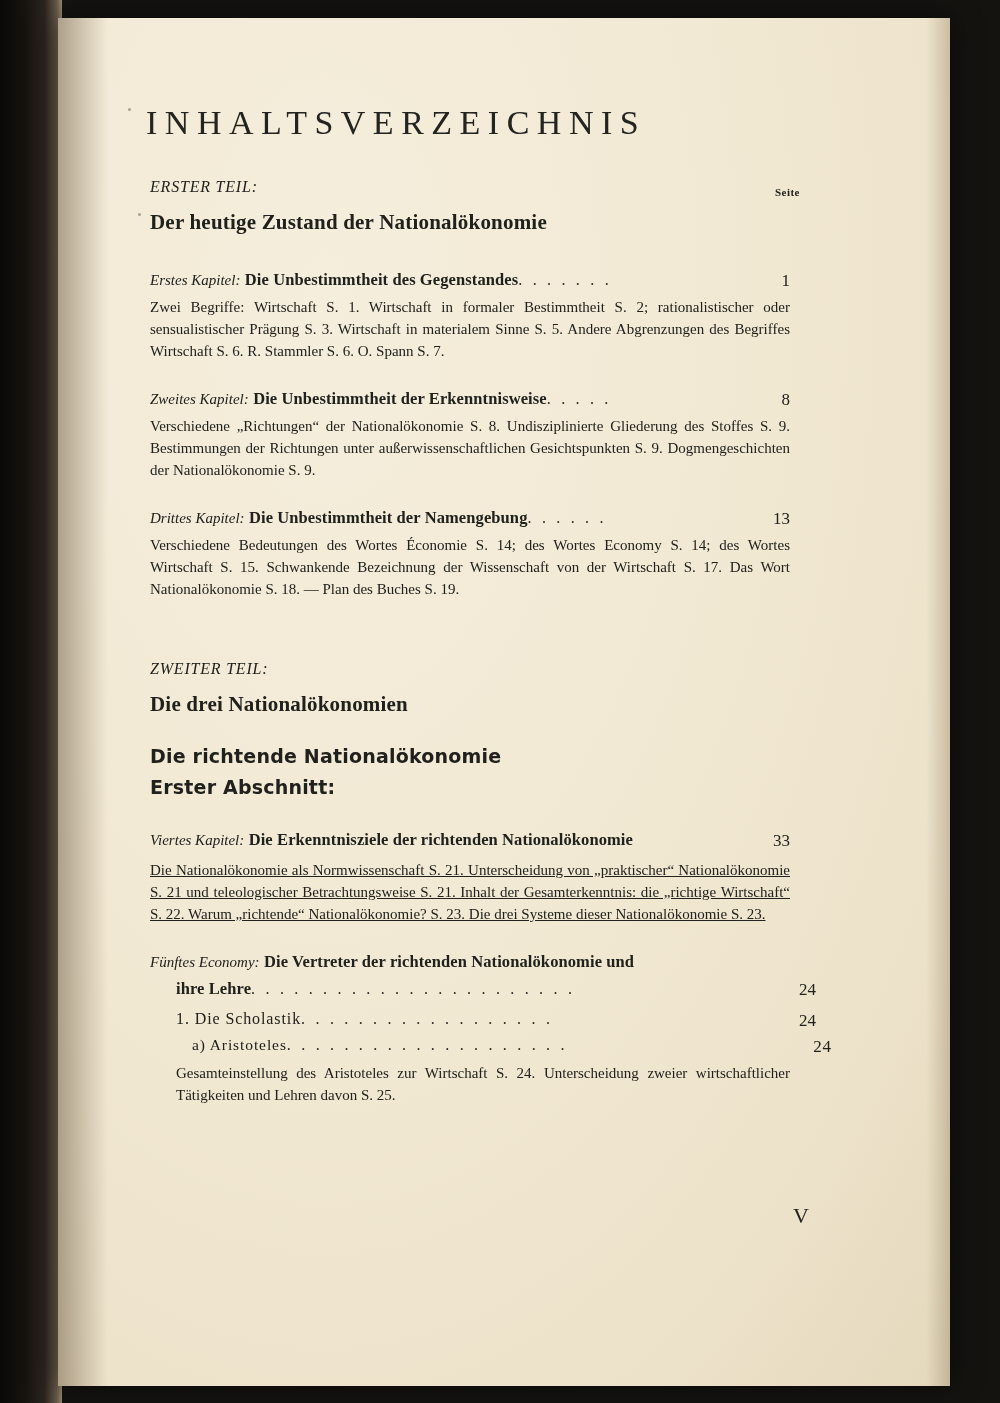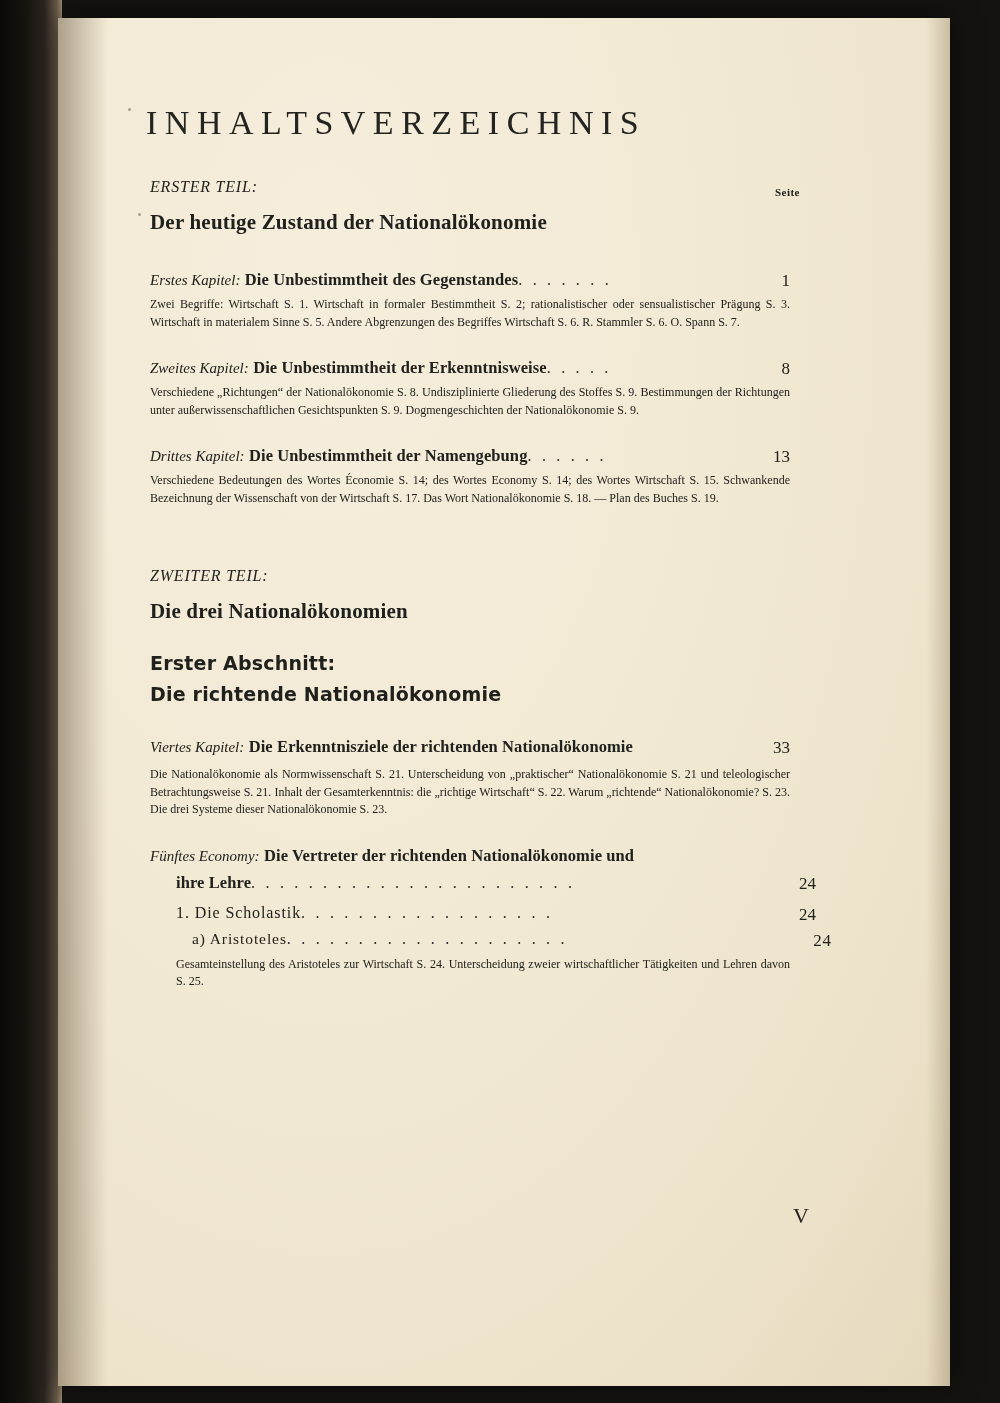--- a/index.html
+++ b/index.html
@@ -125,21 +125,21 @@
     font-size: 16px;
     color: #2a2a26;
   }
   .pg {
     position: absolute;
     right: 0;
     top: 1px;
     font-size: 17px;
   }
   .chap-desc {
-    font-size: 12px;
+    font-size: 15px;
     line-height: 1.47;
     text-align: justify;
     margin-top: 2px;
   }
   .spacer-lg { height: 34px; }
   .sub-entry {
     position: relative;
     font-size: 16px;
     margin: 10px 0 0 26px;
     padding-right: 46px;
@@ -221,31 +221,31 @@
       </div>
 
       <div class="spacer-lg"></div>
 
       <div>
         <div class="part-label">ZWEITER TEIL:</div>
         <div class="part-title" style="margin-bottom:26px;">Die drei Nationalökonomien</div>
       </div>
 
       <div class="section-block">
+        <div class="section-head">Die richtende Nationalökonomie</div>
         <div class="section-head">Erster Abschnitt:</div>
-        <div class="section-head">Die richtende Nationalökonomie</div>
       </div>
 
       <div class="chapter">
         <div class="chap-line">
           <span class="chap-num">Viertes Kapitel:</span>
           <span class="chap-title">Die Erkenntnisziele der richtenden Nationalökonomie</span><span class="dots"></span>
           <span class="pg">33</span>
         </div>
-        <div class="chap-desc" style="margin-top:8px;">Die Nationalökonomie als Normwissenschaft S. 21. Unterscheidung von „praktischer“ Nationalökonomie S. 21 und teleologischer Betrachtungsweise S. 21. Inhalt der Gesamterkenntnis: die „richtige Wirtschaft“ S. 22. Warum „richtende“ Nationalökonomie? S. 23. Die drei Systeme dieser Nationalökonomie S. 23.</div>
+        <div class="chap-desc" style="margin-top:8px;text-decoration:underline;">Die Nationalökonomie als Normwissenschaft S. 21. Unterscheidung von „praktischer“ Nationalökonomie S. 21 und teleologischer Betrachtungsweise S. 21. Inhalt der Gesamterkenntnis: die „richtige Wirtschaft“ S. 22. Warum „richtende“ Nationalökonomie? S. 23. Die drei Systeme dieser Nationalökonomie S. 23.</div>
       </div>
 
       <div class="chapter">
         <div class="chap-line">
           <span class="chap-num">Fünftes Economy:</span>
           <span class="chap-title">Die Vertreter der richtenden Nationalökonomie und</span>
         </div>
         <div class="chap-line cont-indent" style="position:relative; padding-right:46px;">
           <span class="chap-title">ihre Lehre</span><span class="dots">. . . . . . . . . . . . . . . . . . . . . . .</span>
           <span class="pg" style="right:-26px;">24</span>

